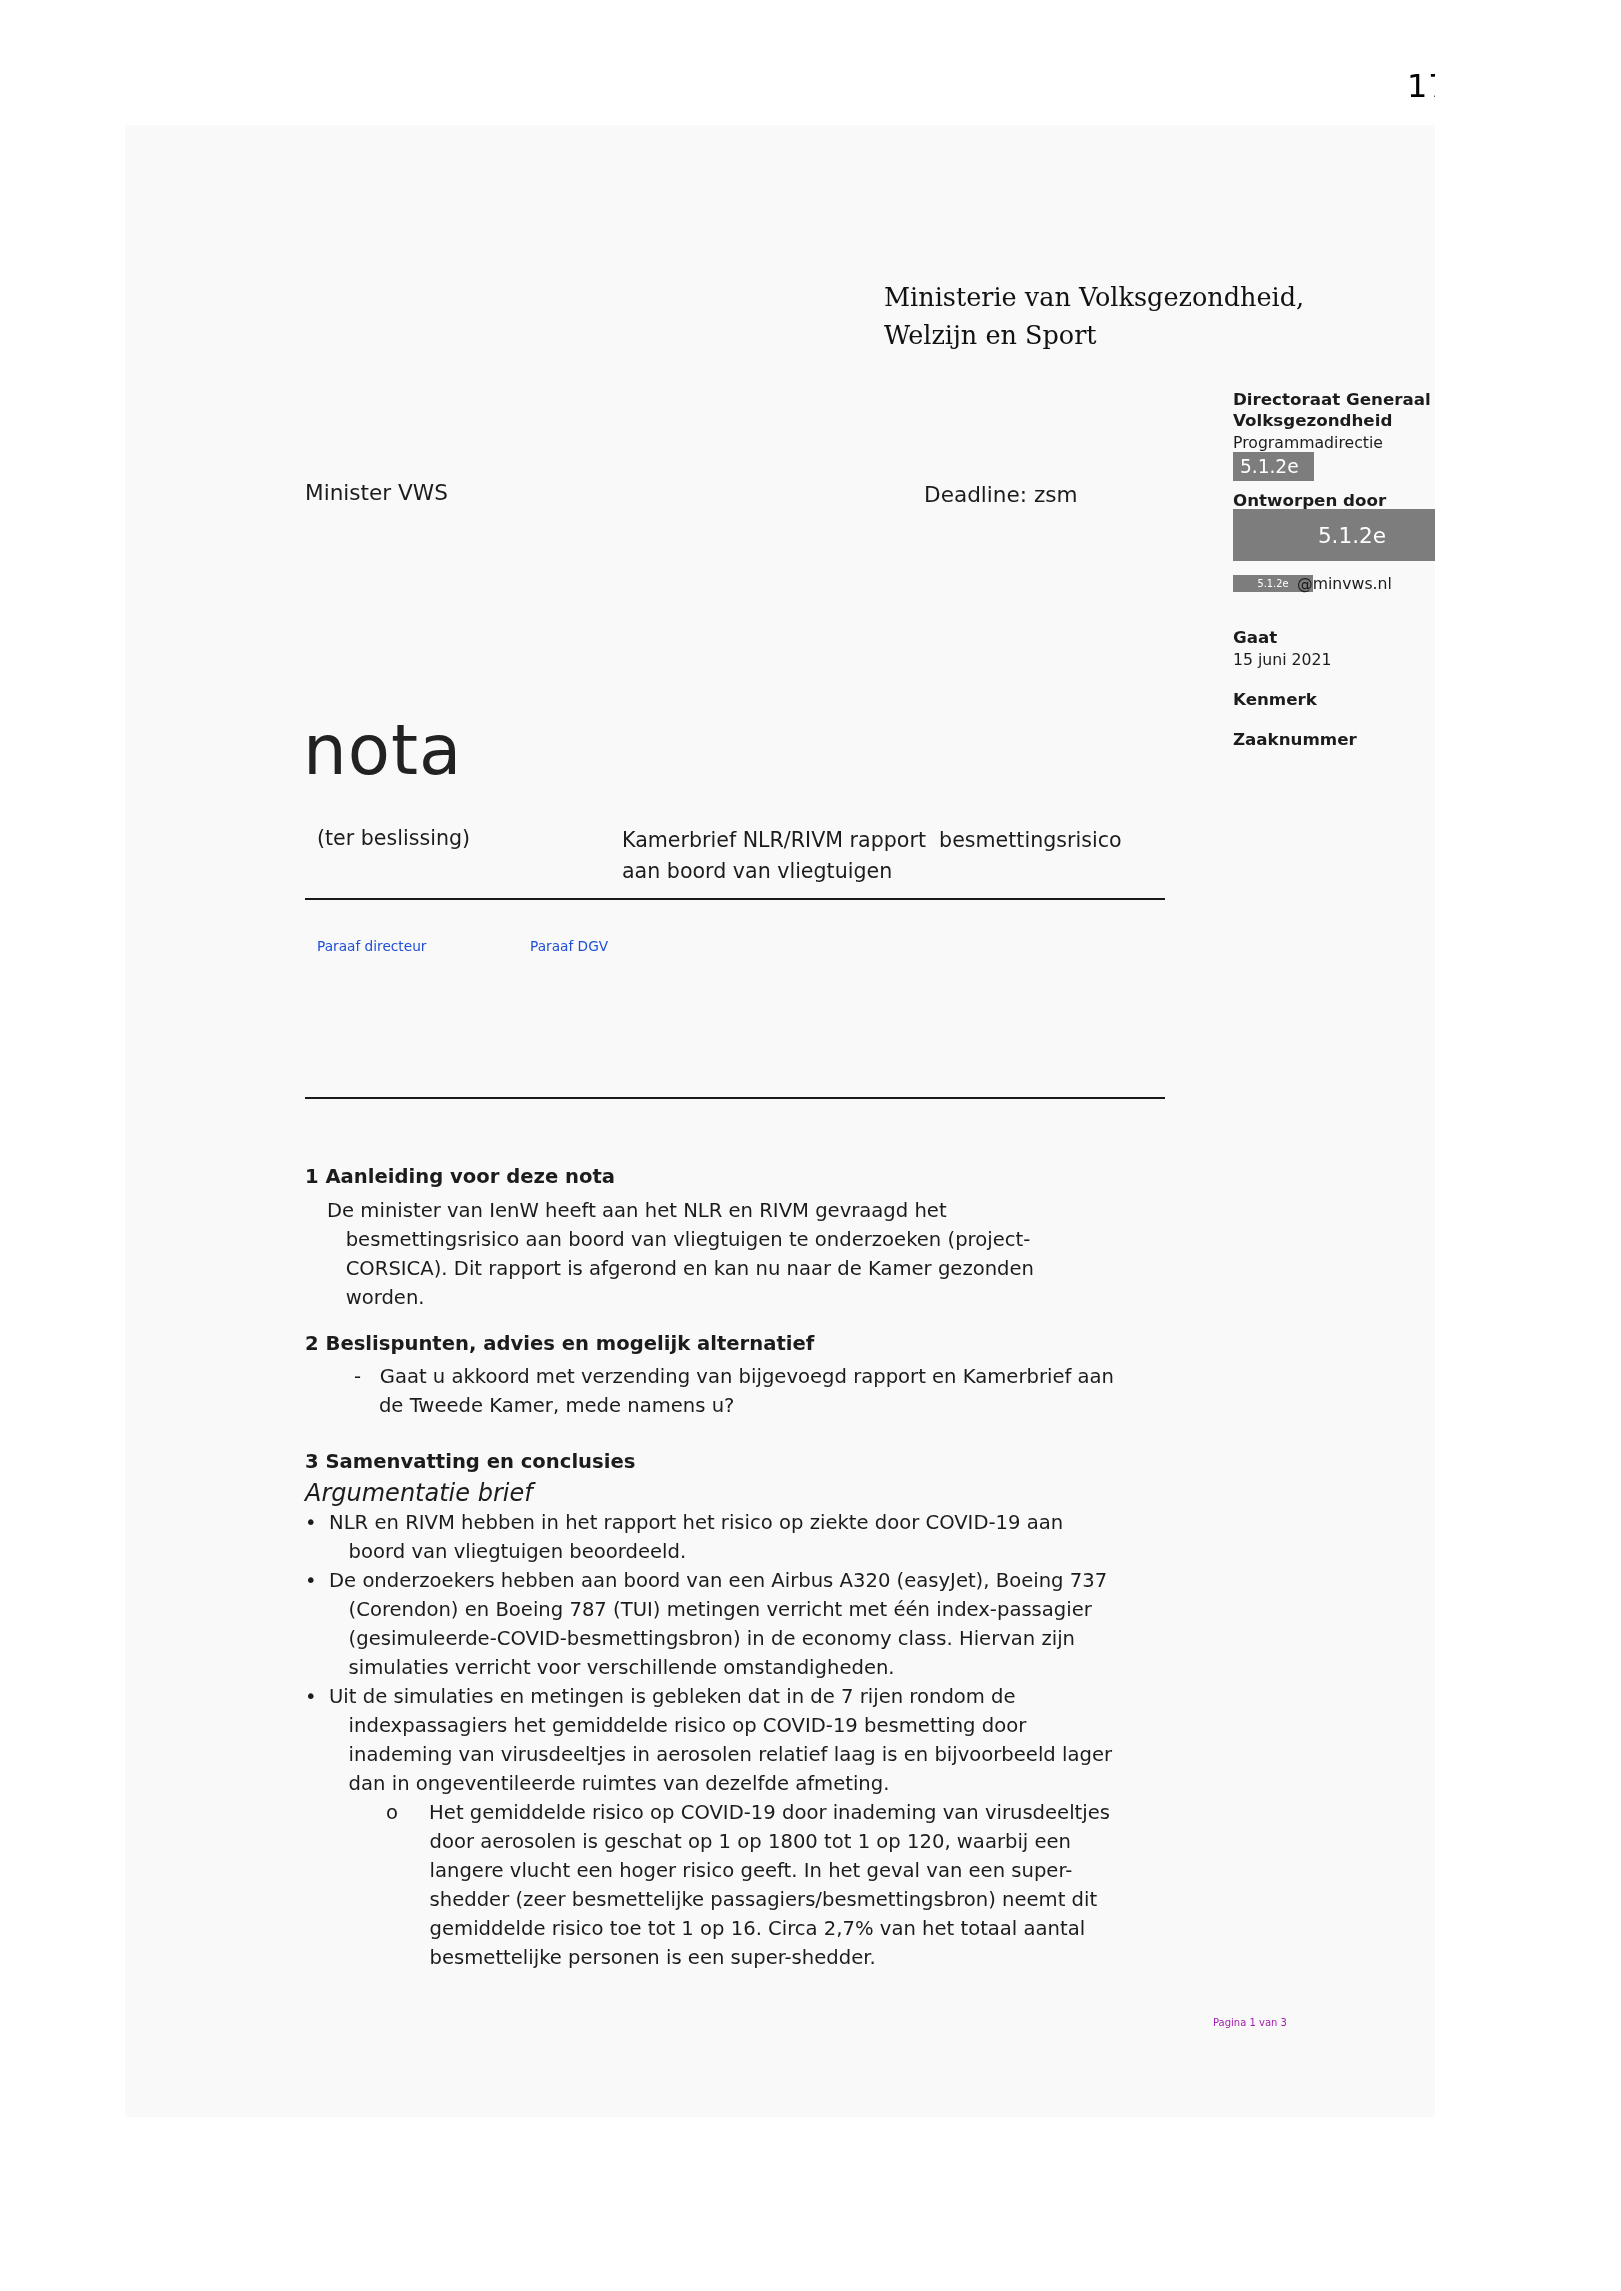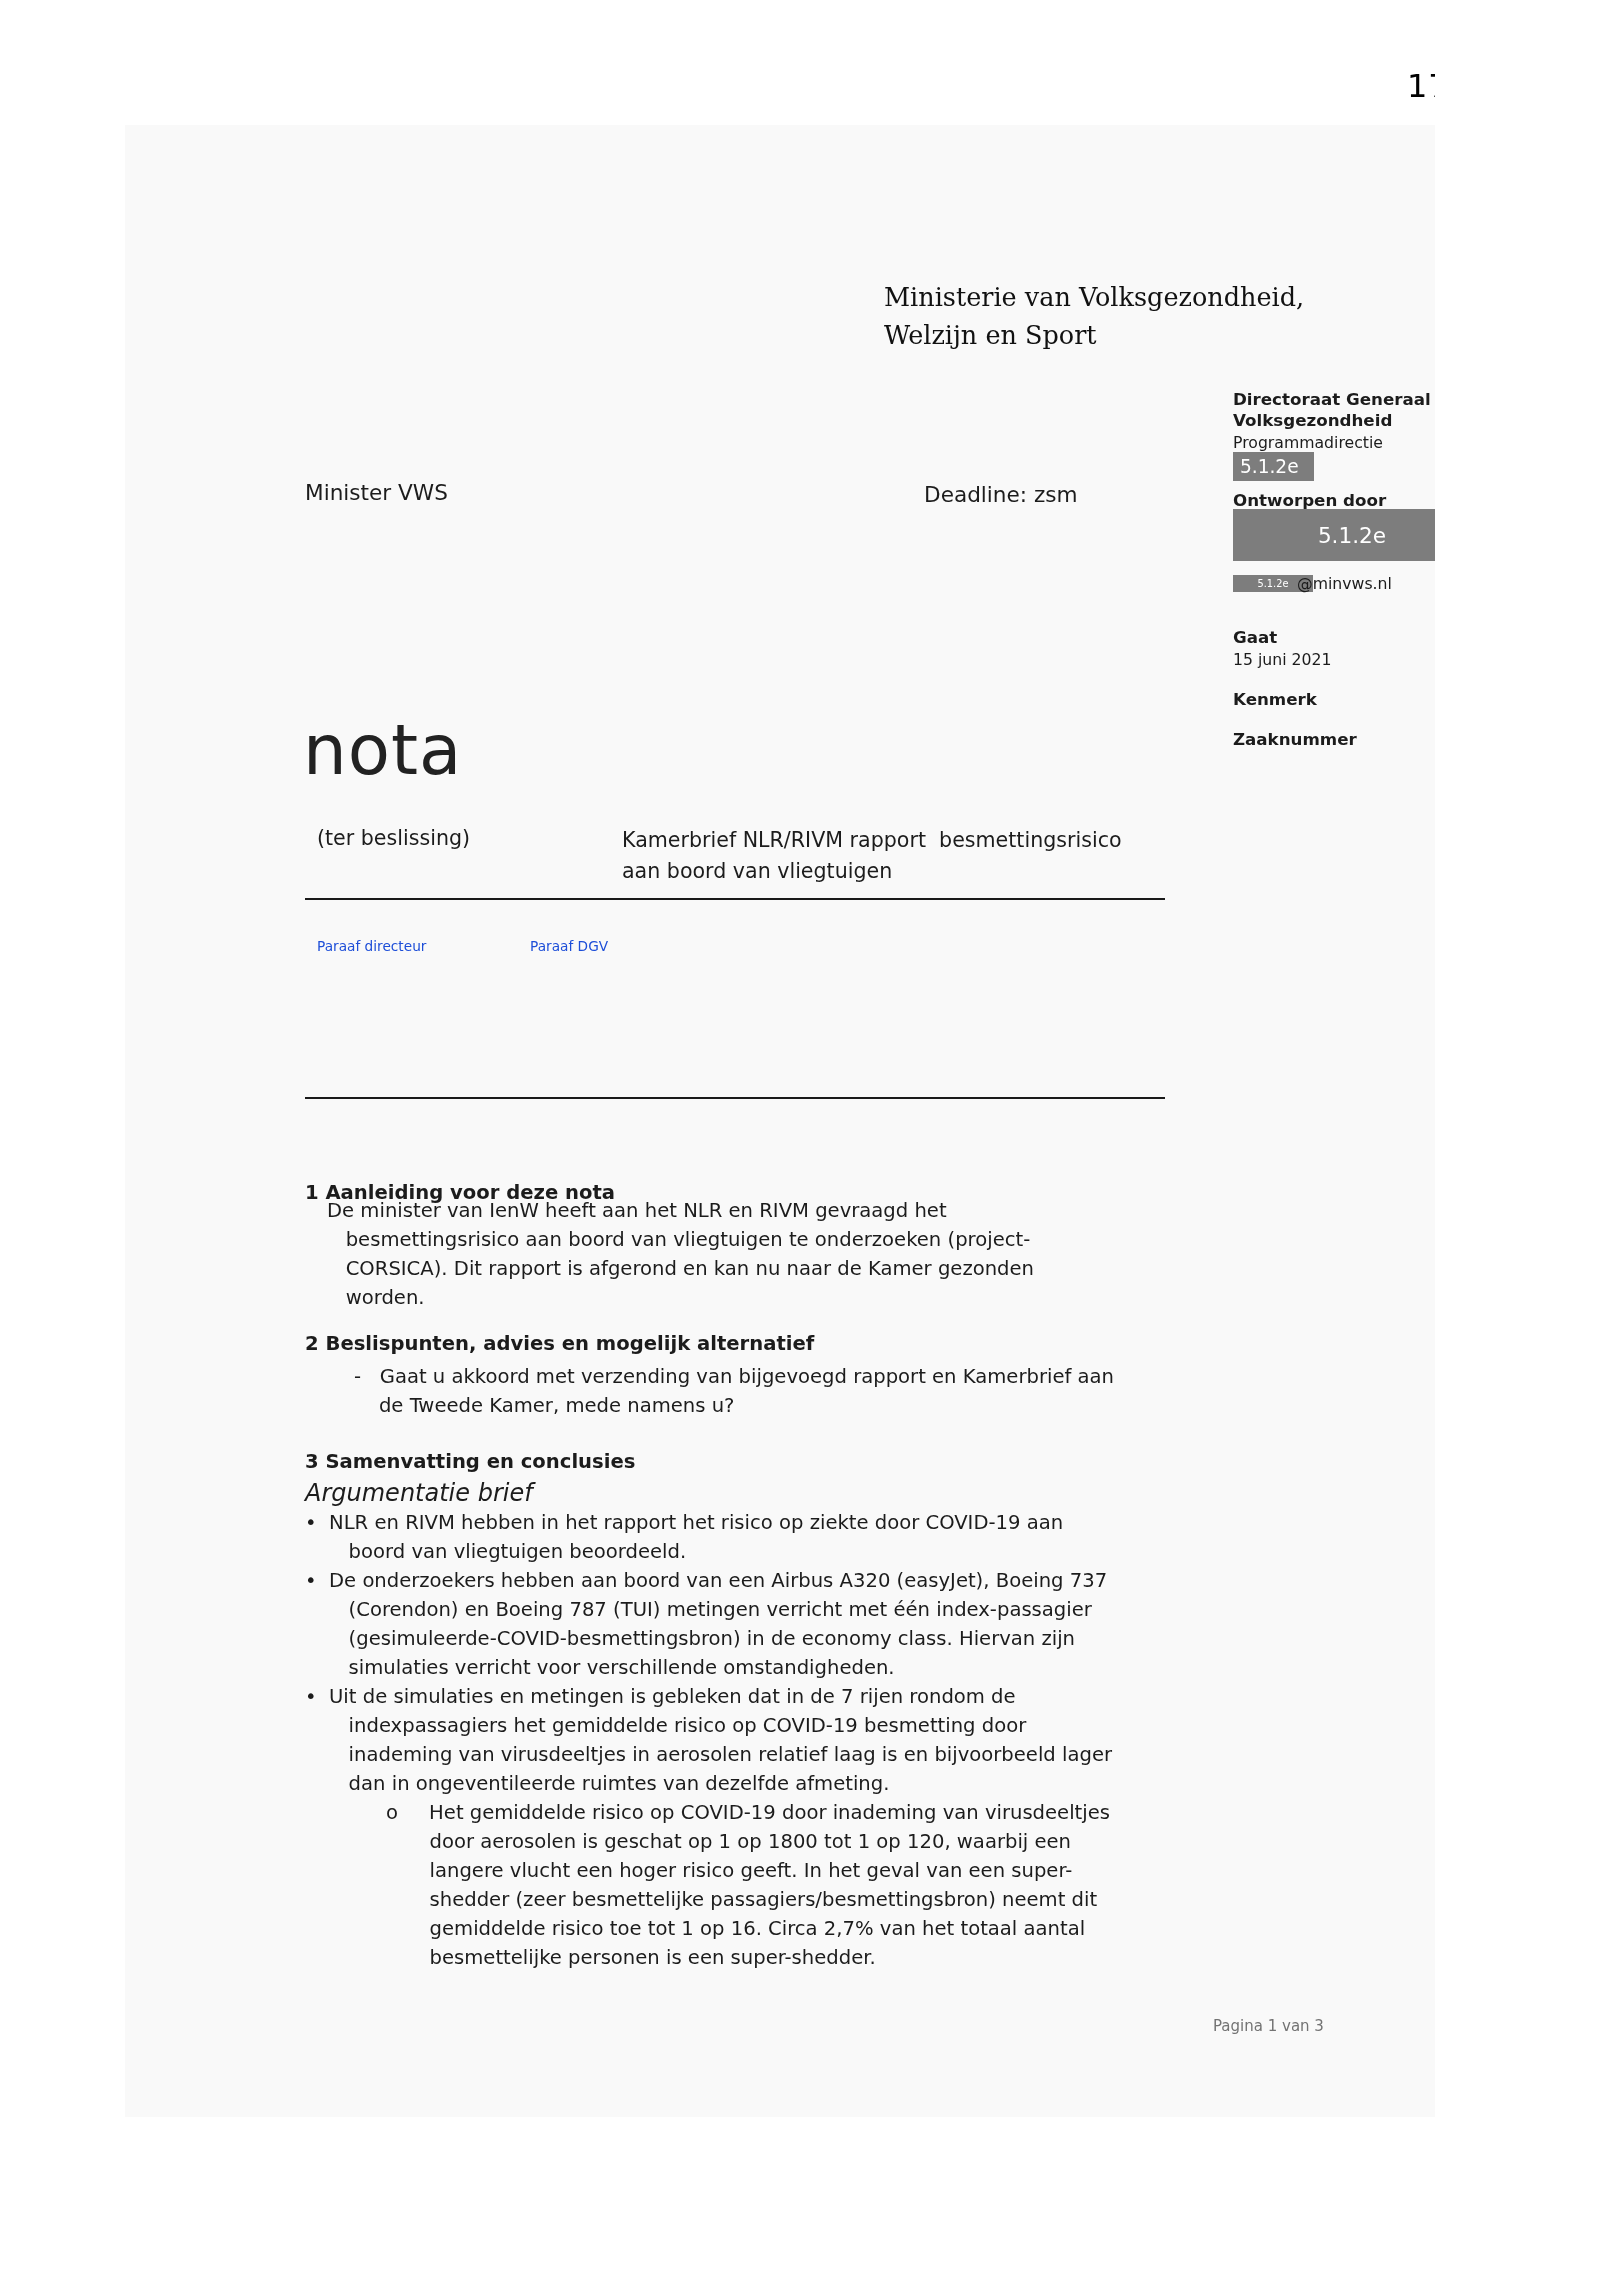--- a/index.html
+++ b/index.html
@@ -39,28 +39,28 @@
   .decision{left:317px;top:826px;font-size:20.6px;}
   .subject{left:622px;top:825px;font-size:20.6px;line-height:31px;white-space:pre;}
   .rule{left:305px;width:860px;height:2px;background:#1a1a1a;}
   .rule1{top:898px;}
   .rule2{top:1097px;}
   .paraaf{top:938px;font-size:13.7px;color:#1d4ed8;}
   .paraaf-dir{left:317px;}
   .paraaf-dgv{left:530px;}
   .sec-head{left:305px;font-weight:bold;font-size:19.6px;white-space:pre;}
   .body-block{font-size:19.6px;line-height:29px;white-space:pre;}
-  .s1-head{top:1165px;margin-top:16px;}
+  .s1-head{top:1165px;}
   .s1-body{left:327px;top:1196px;}
   .s2-head{top:1332px;}
   .s2-body{left:354px;top:1362px;}
   .s3-head{top:1450px;text-align:right;}
   .s3-sub{left:305px;top:1479px;font-size:24px;font-style:italic;}
   .s3-body{left:305px;top:1508px;}
-  .footer-page{left:1213px;top:2017px;font-size:15px;color:#737373;}
+  .footer-page{left:1213px;top:2017px;font-size:10px;color:#a21caf;}
 </style>
 </head>
 <body>
 
 <div id="canvas">
 
   <div class="abs page"></div>
 
   <div class="abs doc-number">1705883</div>
 

